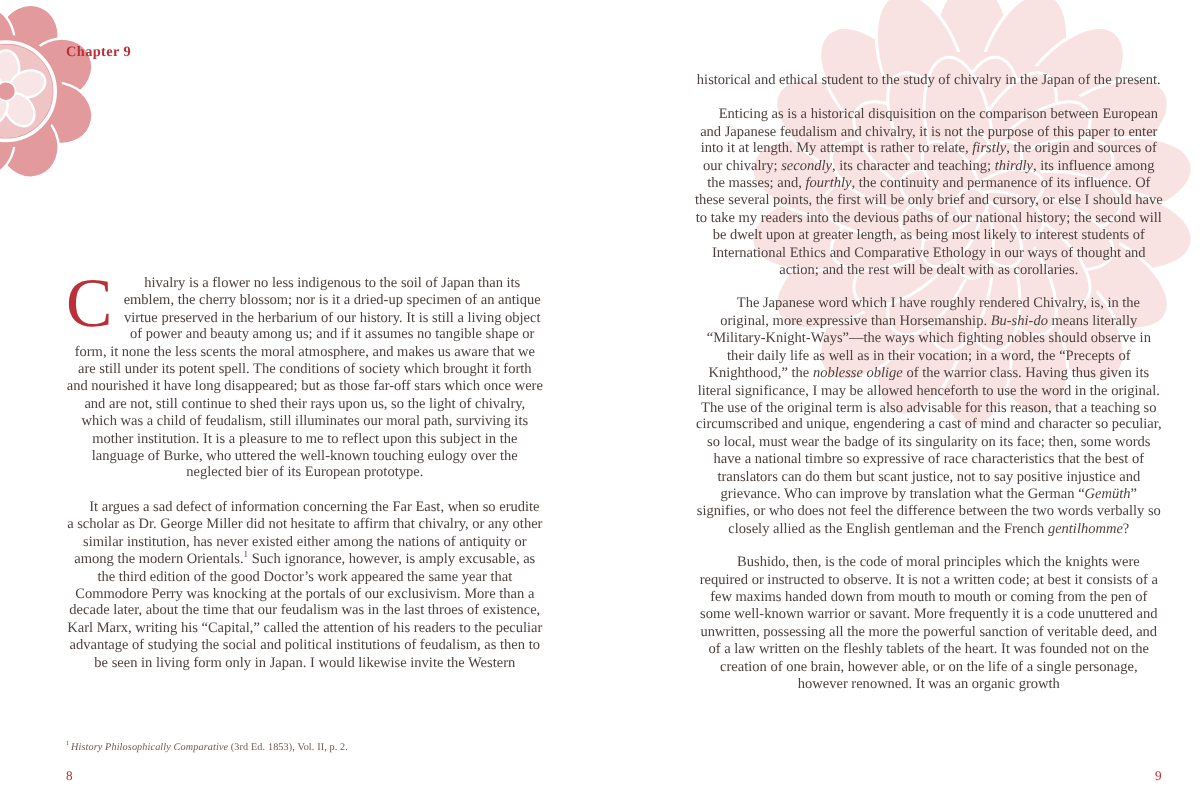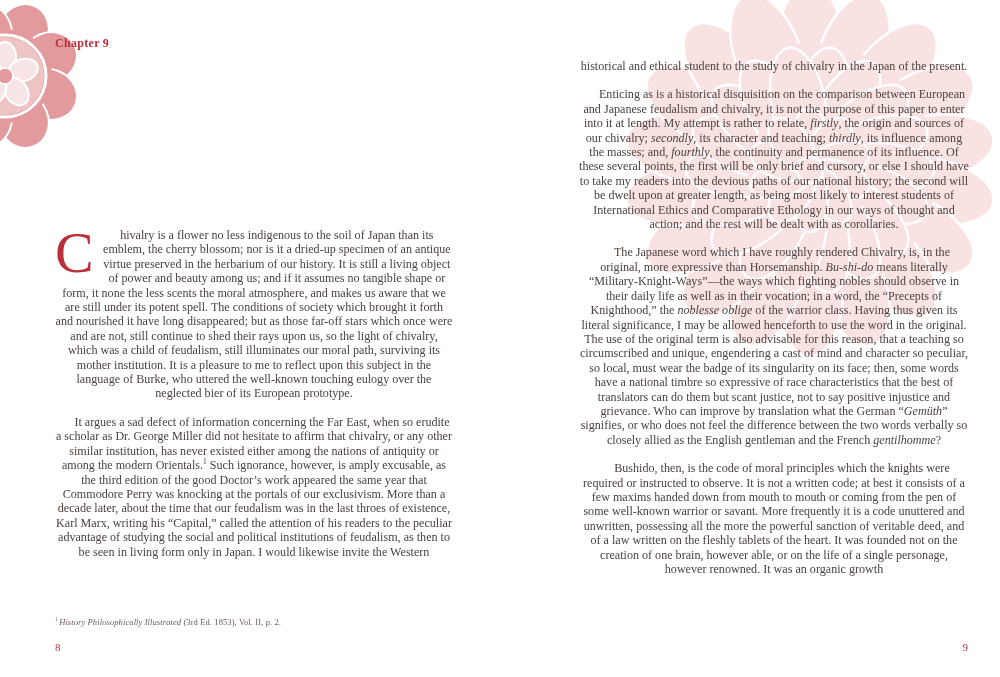--- a/index.html
+++ b/index.html
@@ -138,21 +138,21 @@
 </svg>
 
 <div class="page page-left">
   <div class="chapter-label">Chapter 9</div>
   <div class="body-copy body-left">
     <p class="para">
       <span class="dropcap">C</span><span><span>hivalry is a flower no less indigenous to the soil of Japan than its emblem, the cherry blossom; nor is it a dried-up specimen of an antique virtue preserved in the herbarium of our history. It is still a living object of power and beauty among us; and if it assumes no tangible shape or form, it none the less scents the moral atmosphere, and makes us aware that we are still under its potent spell. The conditions of society which brought it forth and nourished it have long disappeared; but as those far-off stars which once were and are not, still continue to shed their rays upon us, so the light of chivalry, which was a child of feudalism, still illuminates our moral path, surviving its mother institution. It is a pleasure to me to reflect upon this subject in the language of Burke, who uttered the well-known touching eulogy over the neglected bier of its European prototype.</span></span>
     </p>
     <p class="para indent"><span>It argues a sad defect of information concerning the Far East, when so erudite a scholar as Dr. George Miller did not hesitate to affirm that chivalry, or any other similar institution, has never existed either among the nations of antiquity or among the modern Orientals.</span><sup>1</sup><span> Such ignorance, however, is amply excusable, as the third edition of the good Doctor’s work appeared the same year that Commodore Perry was knocking at the portals of our exclusivism. More than a decade later, about the time that our feudalism was in the last throes of existence, Karl Marx, writing his “Capital,” called the attention of his readers to the peculiar advantage of studying the social and political institutions of feudalism, as then to be seen in living form only in Japan. I would likewise invite the Western</span></p>
   </div>
-  <div class="footnote"><sup>1 </sup><em>History Philosophically Illustrated</em><span> (3rd Ed. 1853), Vol. II, p. 2.</span></div>
+  <div class="footnote"><sup>1 </sup><em>History Philosophically Comparative</em><span> (3rd Ed. 1853), Vol. II, p. 2.</span></div>
   <div class="page-number pn-left">8</div>
 </div>
 
 <div class="page page-right">
   <div class="body-copy body-right">
     <p class="para"><span>historical and ethical student to the study of chivalry in the Japan of the present.</span></p>
     <p class="para indent"><span>Enticing as is a historical disquisition on the comparison between European and Japanese feudalism and chivalry, it is not the purpose of this paper to enter into it at length. My attempt is rather to relate, </span><em>firstly</em><span>, the origin and sources of our chivalry; </span><em>secondly</em><span>, its character and teaching; </span><em>thirdly</em><span>, its influence among the masses; and, </span><em>fourthly</em><span>, the continuity and permanence of its influence. Of these several points, the first will be only brief and cursory, or else I should have to take my readers into the devious paths of our national history; the second will be dwelt upon at greater length, as being most likely to interest students of International Ethics and Comparative Ethology in our ways of thought and action; and the rest will be dealt with as corollaries.</span></p>
     <p class="para indent"><span>The Japanese word which I have roughly rendered Chivalry, is, in the original, more expressive than Horsemanship. </span><em>Bu-shi-do</em><span> means literally “Military-Knight-Ways”—the ways which fighting nobles should observe in their daily life as well as in their vocation; in a word, the “Precepts of Knighthood,” the </span><em>noblesse oblige</em><span> of the warrior class. Having thus given its literal significance, I may be allowed henceforth to use the word in the original. The use of the original term is also advisable for this reason, that a teaching so circumscribed and unique, engendering a cast of mind and character so peculiar, so local, must wear the badge of its singularity on its face; then, some words have a national timbre so expressive of race characteristics that the best of translators can do them but scant justice, not to say positive injustice and grievance. Who can improve by translation what the German “</span><em>Gemüth</em><span>” signifies, or who does not feel the difference between the two words verbally so closely allied as the English gentleman and the French </span><em>gentilhomme</em><span>?</span></p>
     <p class="para indent"><span>Bushido, then, is the code of moral principles which the knights were required or instructed to observe. It is not a written code; at best it consists of a few maxims handed down from mouth to mouth or coming from the pen of some well-known warrior or savant. More frequently it is a code unuttered and unwritten, possessing all the more the powerful sanction of veritable deed, and of a law written on the fleshly tablets of the heart. It was founded not on the creation of one brain, however able, or on the life of a single personage, however renowned. It was an organic growth</span></p>
   </div>

